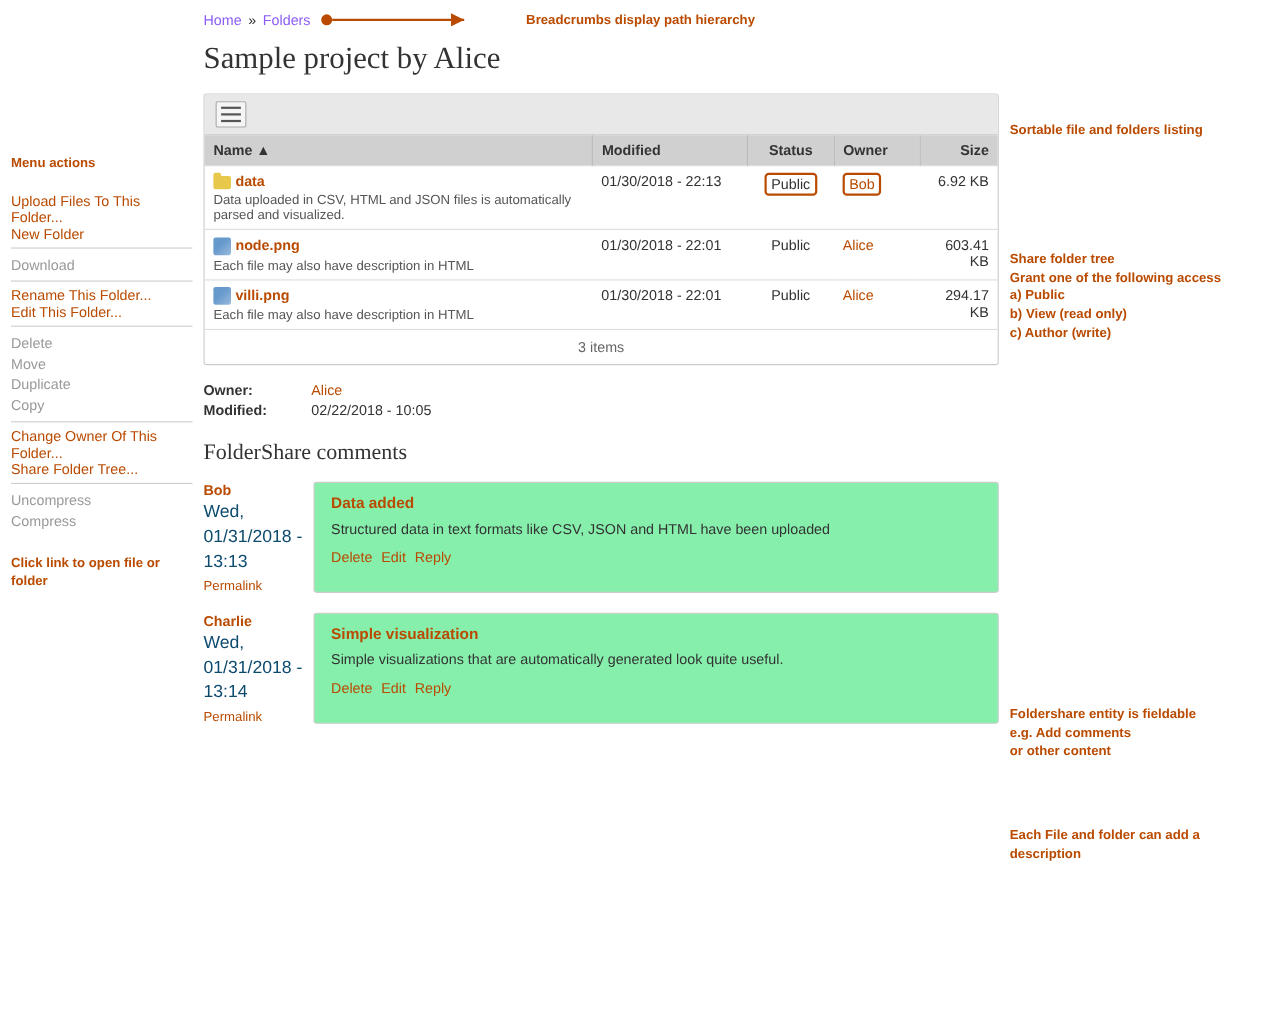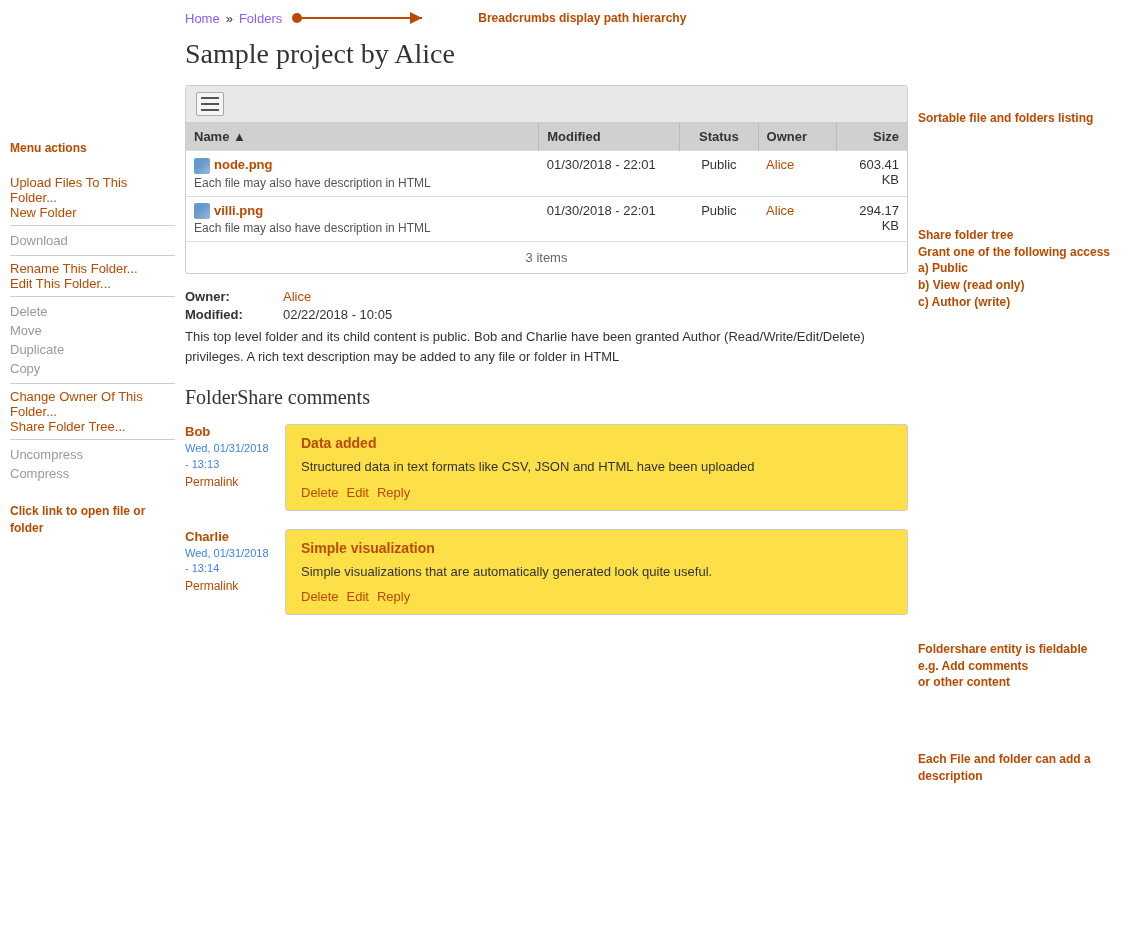--- a/index.html
+++ b/index.html
@@ -50,23 +50,23 @@
     .metadata-value { color: #333; }
     .metadata-value a { color: #b94a00; text-decoration: none; }
     .description-text { font-size: 13px; color: #333; line-height: 1.5; margin-top: 5px; }
 
     
     .comments-section { margin-top: 20px; }
     .comments-title { font-size: 20px; font-weight: normal; font-family: Georgia, serif; margin-bottom: 15px; }
     .comment-block { display: flex; gap: 0; margin-bottom: 18px; }
     .comment-author-col { width: 100px; flex-shrink: 0; padding-right: 10px; }
     .comment-author-name { color: #b94a00; font-size: 13px; text-decoration: none; font-weight: bold; display: block; margin-bottom: 2px; }
-    .comment-date { font-size: 11px; color: #3b82f6; line-height: 1.4; }
+    .comment-date { font-size: 16px; color: #0c4a6e; line-height: 1.4; }
     .comment-permalink { color: #b94a00; font-size: 12px; text-decoration: none; display: block; margin-top: 3px; }
-    .comment-body { flex: 1; border: 1px solid #ccc; border-radius: 3px; padding: 10px 15px; background: #fde047; }
+    .comment-body { flex: 1; border: 1px solid #ccc; border-radius: 3px; padding: 10px 15px; background: #86efac; }
     .comment-title-link { color: #b94a00; text-decoration: none; font-size: 14px; font-weight: bold; display: block; margin-bottom: 6px; }
     .comment-text { font-size: 13px; color: #333; line-height: 1.5; margin-bottom: 8px; }
     .comment-actions { display: flex; gap: 8px; }
     .comment-action-link { color: #b94a00; text-decoration: none; font-size: 13px; }
 
     
     .ann-label { color: #b94a00; font-size: 12px; font-weight: bold; line-height: 1.4; }
     .content-col { flex: 1; }
     .right-ann-col { width: 230px; padding-top: 10px; }
   </style>
@@ -139,20 +139,30 @@
             <thead>
               <tr>
                 <th class="col-name">Name ▲</th>
                 <th class="col-modified">Modified</th>
                 <th class="col-status">Status</th>
                 <th class="col-owner">Owner</th>
                 <th class="col-size">Size</th>
               </tr>
             </thead>
             <tbody id="file-table-body">
+            <tr>
+    <td class="col-name">
+      <span class="folder-icon"></span><a href="#" class="file-link">data</a>
+      <div class="file-desc">Data uploaded in CSV, HTML and JSON files is automatically parsed and visualized.</div>
+    </td>
+    <td class="col-modified">01/30/2018 - 22:13</td>
+    <td class="col-status"><span style="border:2px solid #b94a00; border-radius:4px; padding:1px 4px; display:inline-block;">Public</span></td>
+    <td class="col-owner"><a href="#" class="user-link" style="border:2px solid #b94a00; border-radius:4px; padding:1px 4px; display:inline-block;">Bob</a></td>
+    <td class="col-size">6.92 KB</td>
+  </tr>
                 <tr>
     <td class="col-name">
       <span class="file-icon-img"></span><a href="#" class="file-link">node.png</a>
       <div class="file-desc">Each file may also have description in HTML</div>
     </td>
     <td class="col-modified">01/30/2018 - 22:01</td>
     <td class="col-status"><span>Public</span></td>
     <td class="col-owner"><a href="#" class="user-link">Alice</a></td>
     <td class="col-size">603.41 KB</td>
   </tr>
@@ -173,21 +183,20 @@
 
         <div class="metadata">
           <div class="metadata-row">
             <span class="metadata-label">Owner:</span>
             <span class="metadata-value"><a href="#" class="user-link">Alice</a></span>
           </div>
           <div class="metadata-row">
             <span class="metadata-label">Modified:</span>
             <span class="metadata-value">02/22/2018 - 10:05</span>
           </div>
-          <p class="description-text">This top level folder and its child content is public. Bob and Charlie have been granted Author (Read/Write/Edit/Delete) privileges. A rich text description may be added to any file or folder in HTML</p>
         </div>
 
         <div class="comments-section">
           <h2 class="comments-title">FolderShare comments</h2>
           <div id="comments-list">
               <div class="comment-block">
     <div class="comment-author-col">
       <a href="#" class="comment-author-name">Bob</a>
       <div class="comment-date">Wed, 01/31/2018 - 13:13</div>
       <a href="#" class="comment-permalink">Permalink</a>

